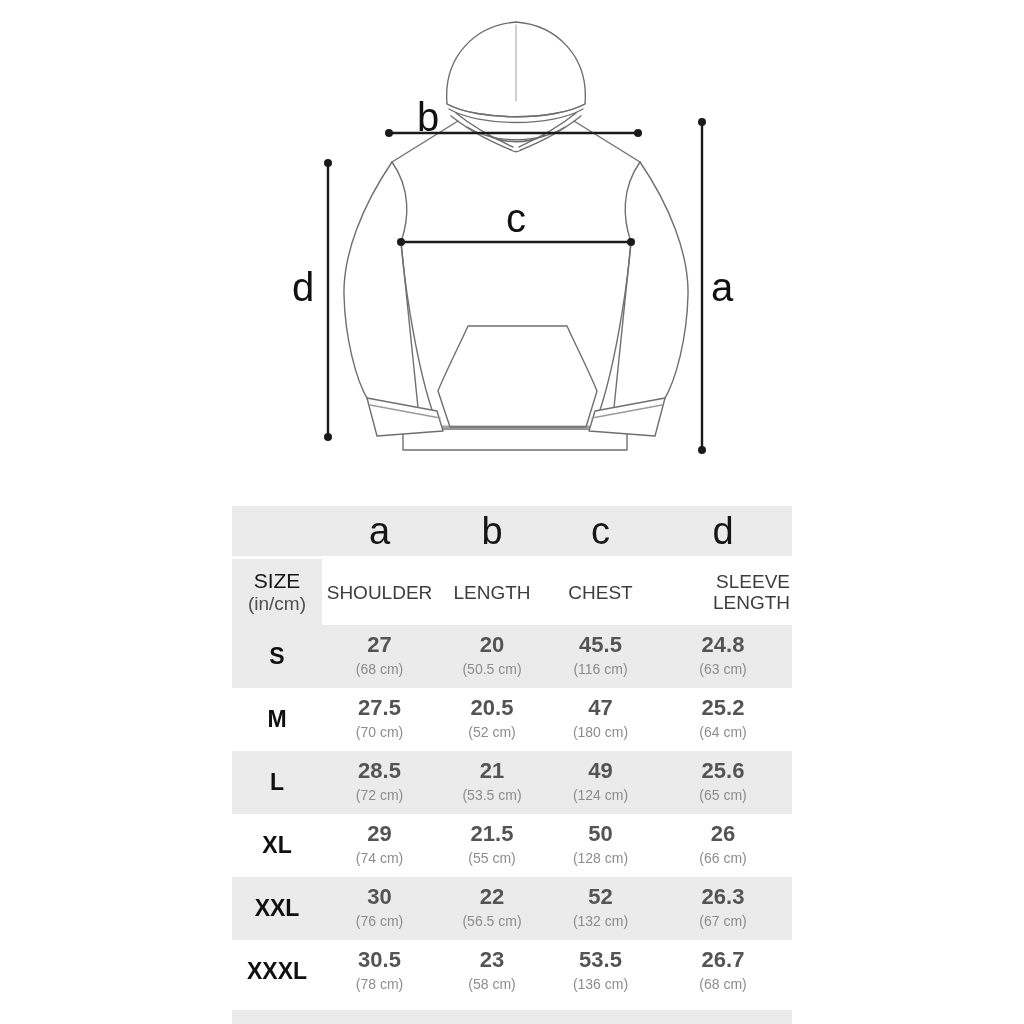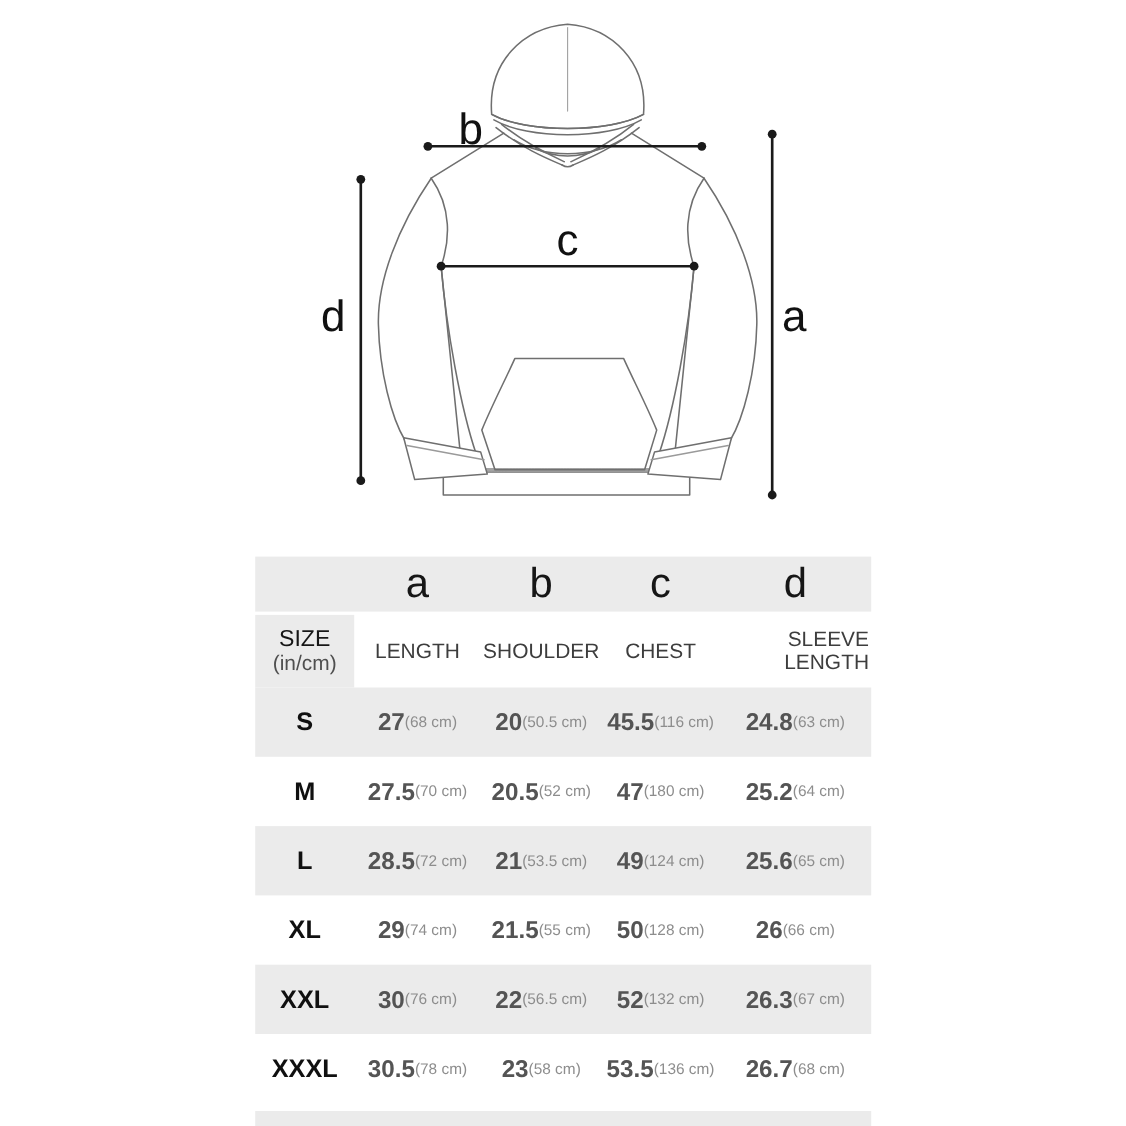--- a/index.html
+++ b/index.html
@@ -23,21 +23,21 @@
   .corner-title{font-size:21px;font-weight:400;color:#161616;line-height:24px;}
   .corner-sub{font-size:19px;color:#4f4f4f;line-height:22px;}
   .th{display:flex;align-items:center;justify-content:center;text-align:center;
     font-size:19px;color:#3d3d3d;line-height:21px;}
   .th.right{justify-content:flex-end;text-align:right;padding-right:2px;}
 
   .trow{height:63px;}
   .trow.alt{background:#ebebeb;}
   .tsize{display:flex;align-items:center;justify-content:center;
     font-size:23px;font-weight:700;color:#101010;}
-  .tcell{display:flex;flex-direction:row;align-items:center;justify-content:center;}
+  .tcell{display:flex;flex-direction:column;align-items:center;justify-content:center;}
   .in-val{font-size:22px;font-weight:700;color:#545454;line-height:26px;}
   .cm-val{font-size:14px;color:#8d8d8d;line-height:23px;}
 
   .partial-row{height:14px;background:#ebebeb;margin-top:7px;}
 </style>
 </head>
 <body>
 
 <div class="canvas">
 
@@ -119,22 +119,22 @@
       <div class="letter-cell">b</div>
       <div class="letter-cell">c</div>
       <div class="letter-cell">d</div>
     </div>
 
     <div class="grid-row header-row">
       <div class="corner-cell">
         <div class="corner-title">SIZE</div>
         <div class="corner-sub">(in/cm)</div>
       </div>
+      <div class="th">SHOULDER</div>
       <div class="th">LENGTH</div>
-      <div class="th">SHOULDER</div>
       <div class="th">CHEST</div>
       <div class="th right">SLEEVE LENGTH</div>
     </div>
 
     <div class="grid-row trow alt">
       <div class="tsize">S</div>
       <div class="tcell">
         <div class="in-val">27</div>
         <div class="cm-val">(68 cm)</div>
       </div>

